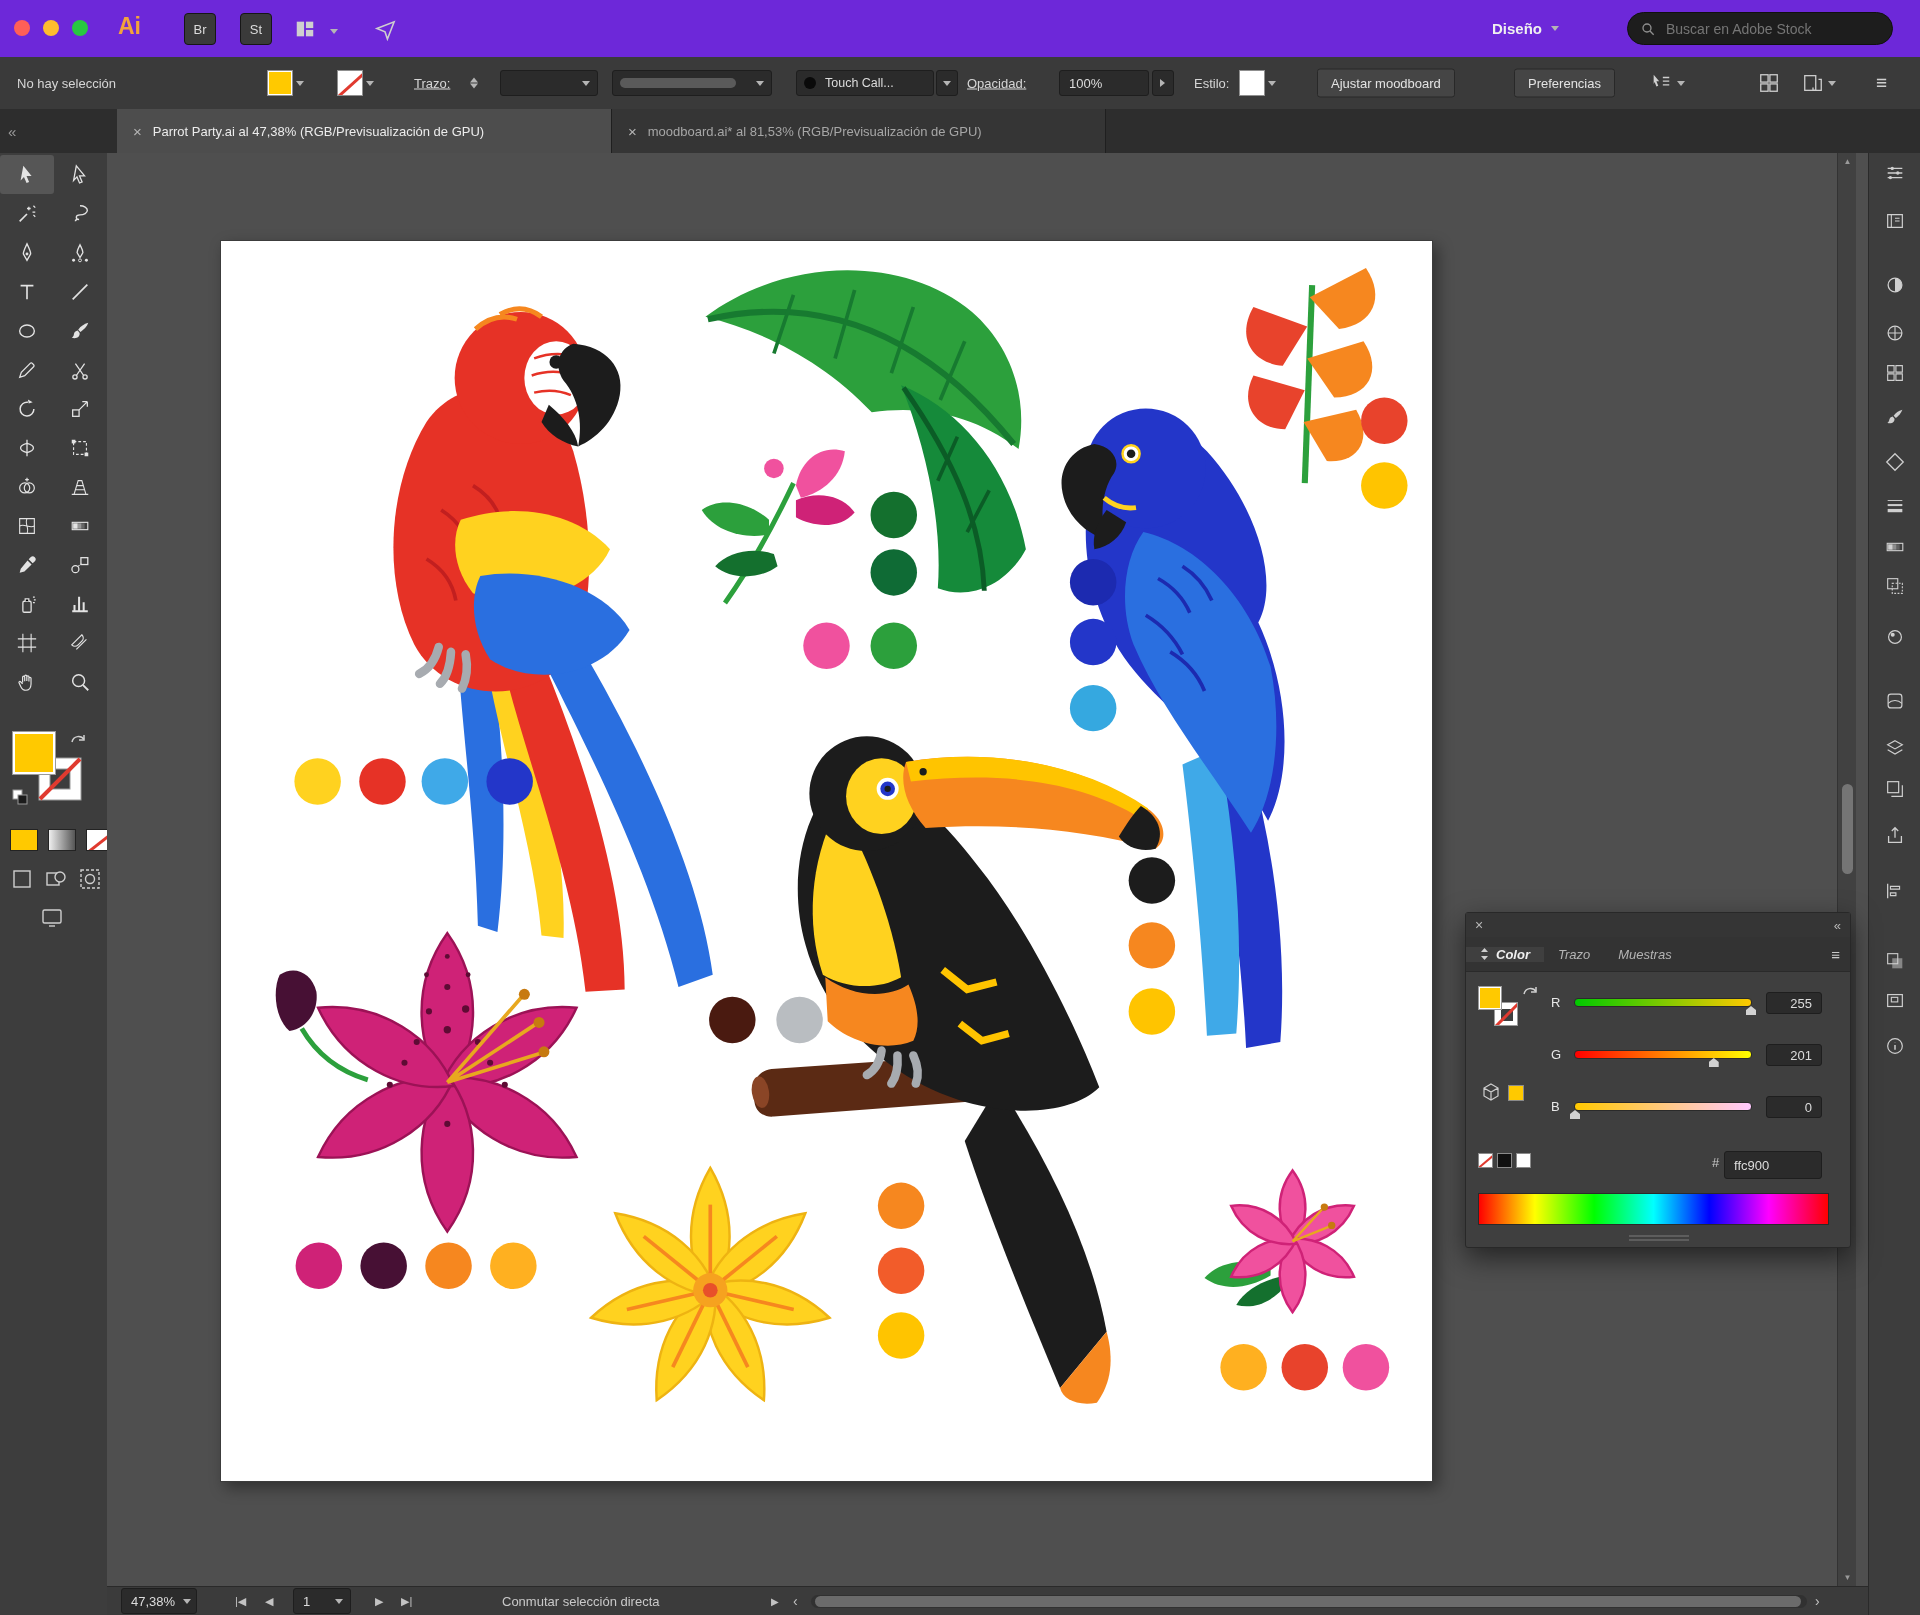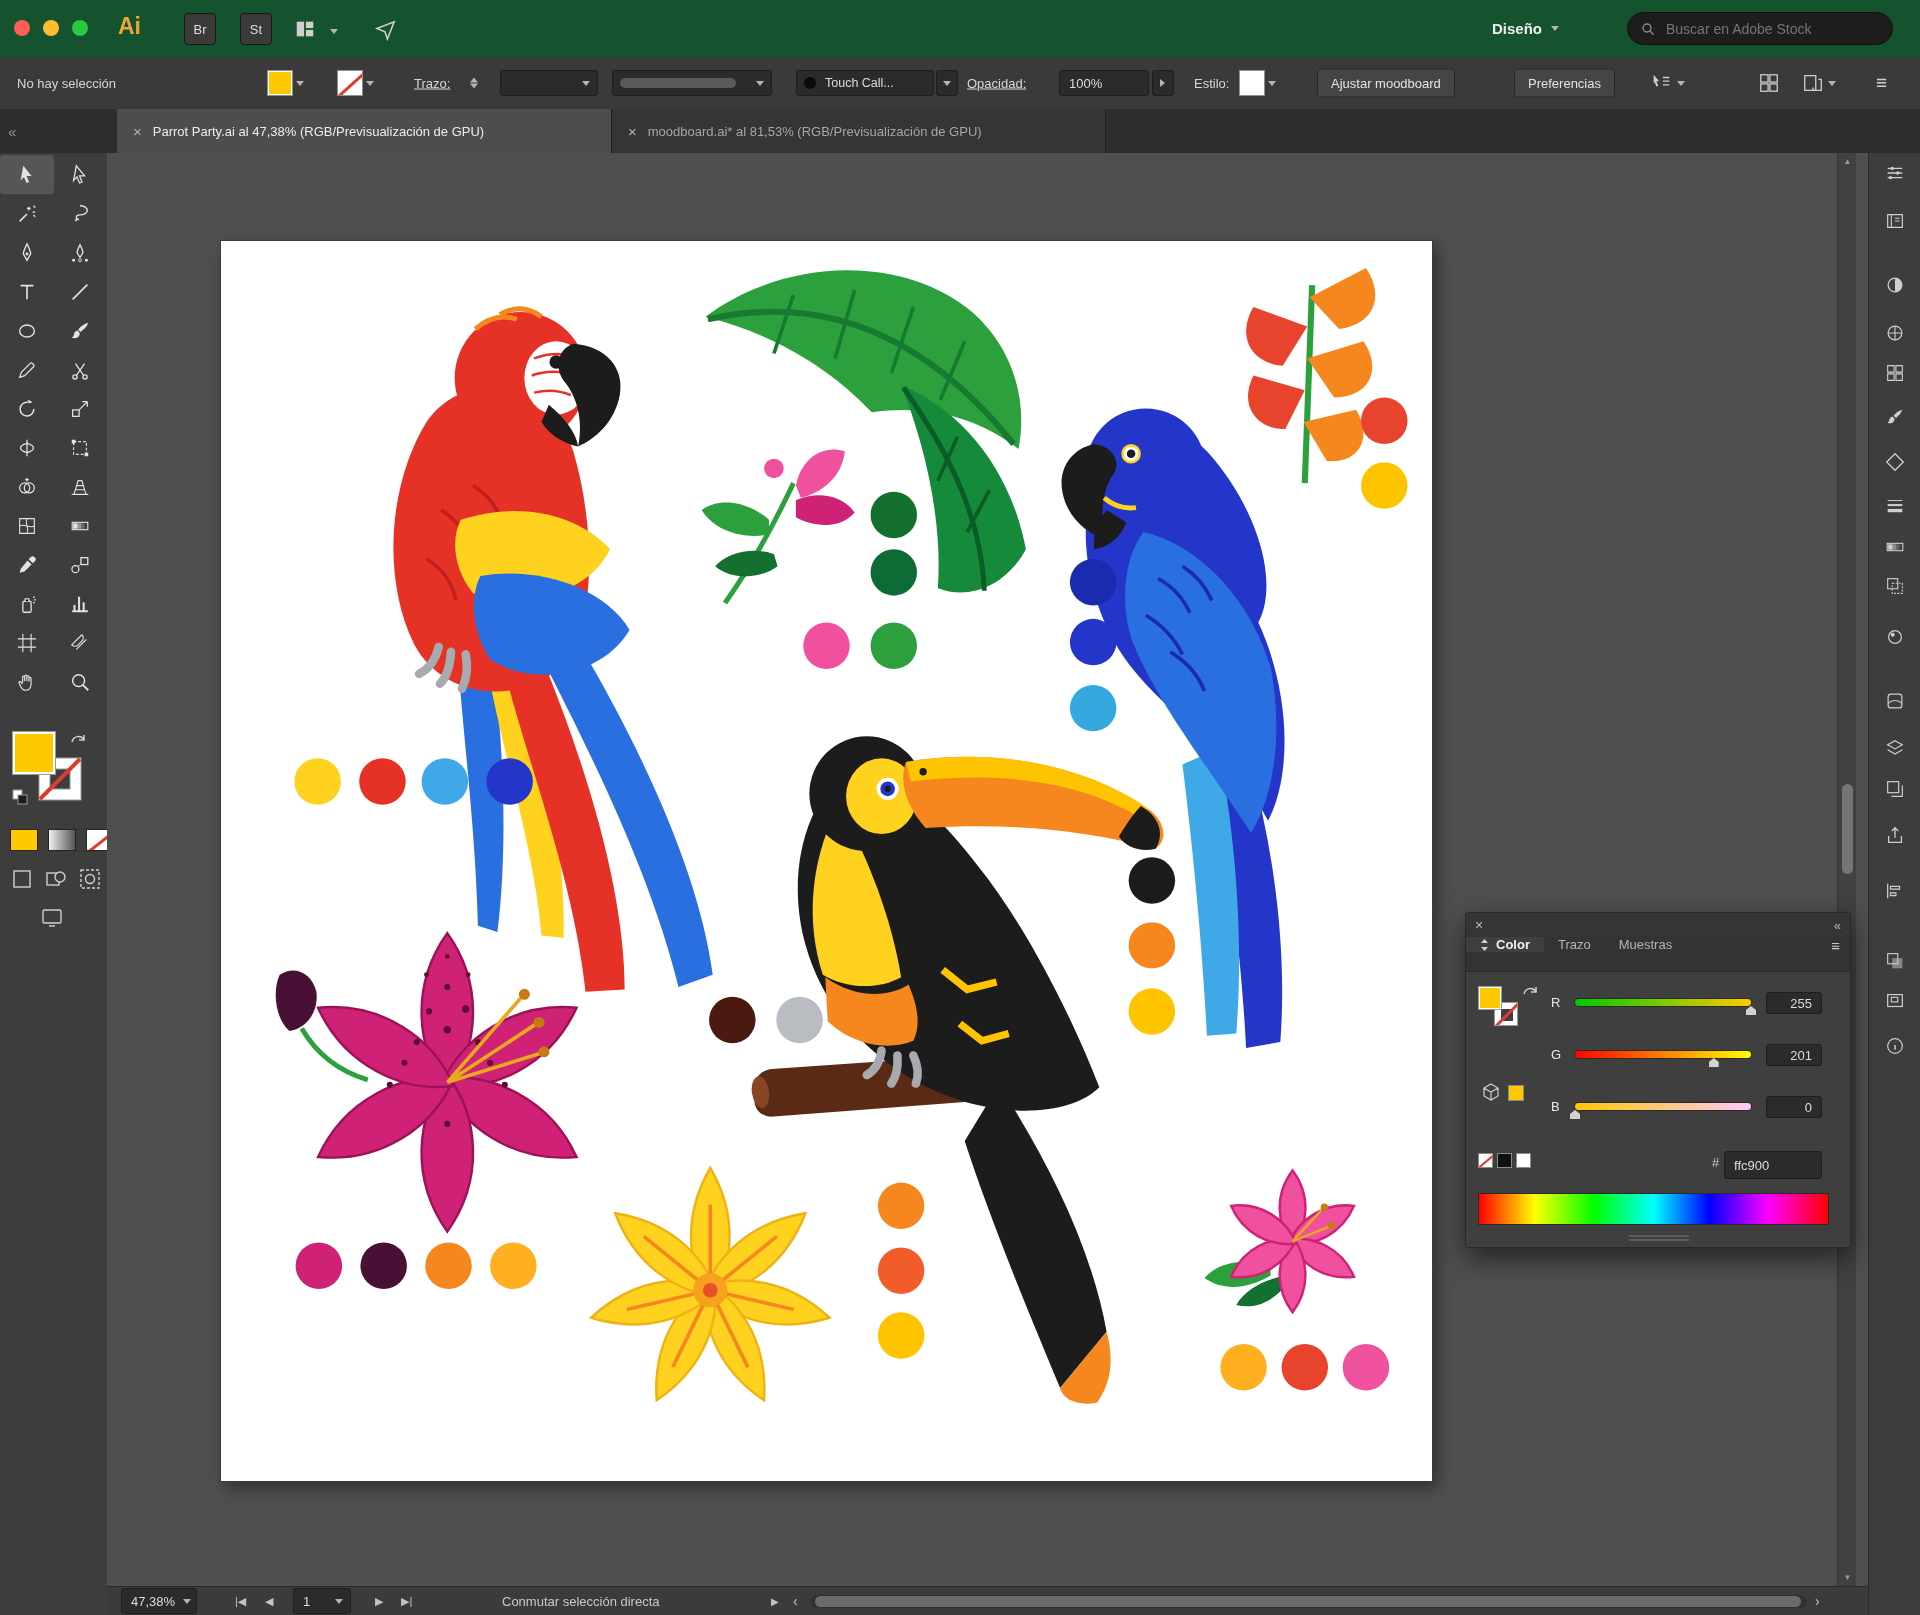--- a/index.html
+++ b/index.html
@@ -1,21 +1,21 @@
 <!DOCTYPE html>
 <html><head>
 <meta charset="utf-8">
 <style>
   html,body{margin:0;padding:0;background:#3a3a3a;}
   .app{position:relative;width:1920px;height:1615px;overflow:hidden;
        font-family:"Liberation Sans",sans-serif;color:#d6d6d6;font-size:13px;
        background:#4d4d4d;-webkit-font-smoothing:antialiased;}
   .abs{position:absolute;}
   
-  .menubar{position:absolute;left:0;top:0;width:1920px;height:57px;background:#14532d;border-bottom:1px solid #1a1a1a;}
+  .menubar{position:absolute;left:0;top:0;width:1920px;height:57px;background:#6d28d9;border-bottom:1px solid #1a1a1a;}
   .light{position:absolute;top:20px;width:16px;height:16px;border-radius:50%;}
   .ai-logo{position:absolute;left:118px;top:13px;font-size:23px;font-weight:bold;color:#f2a33c;}
   .app-badge{position:absolute;top:13px;width:30px;height:30px;background:#3a3a3a;border:1px solid #161616;
              border-radius:4px;display:flex;align-items:center;justify-content:center;font-size:13px;color:#dcdcdc;}
   .mb-icon{position:absolute;top:16px;width:26px;height:26px;display:flex;align-items:center;justify-content:center;}
   .workspace{position:absolute;left:1492px;top:0;height:57px;display:flex;align-items:center;gap:9px;
              font-weight:bold;font-size:15px;color:#efefef;cursor:default;}
   .stock-search{position:absolute;left:1627px;top:12px;width:266px;height:33px;background:#1d1d1d;
                 border:1px solid #101010;border-radius:17px;display:flex;align-items:center;padding:0 12px;box-sizing:border-box;gap:8px;}
   .stock-search input{flex:1;background:transparent;border:none;outline:none;color:#a5a5a5;font-size:14px;font-family:inherit;}
@@ -70,21 +70,21 @@
   
   .statusbar{position:absolute;left:107px;top:1586px;width:1761px;height:29px;background:#3b3b3b;border-top:1px solid #2a2a2a;box-sizing:border-box;}
   .sb{position:absolute;top:50%;transform:translateY(-50%);display:flex;align-items:center;color:#c3c3c3;font-size:12px;}
   .htrack{position:absolute;left:704px;top:8px;width:996px;height:13px;background:#313131;border-radius:7px;}
   .hthumb{position:absolute;left:4px;top:1px;width:986px;height:11px;background:#6b6b6b;border-radius:6px;}
   
   .color-panel{position:absolute;left:1465px;top:912px;width:386px;height:336px;background:#3f3f3f;border:1px solid #282828;
                border-radius:3px;box-shadow:0 10px 28px rgba(0,0,0,.55);box-sizing:border-box;}
   .cp-header{position:absolute;left:0;top:0;right:0;height:24px;background:#353535;border-bottom:1px solid #2c2c2c;
              display:flex;align-items:center;padding:0 9px;justify-content:space-between;color:#b8b8b8;}
-  .cp-tabs{position:absolute;left:0;top:24px;right:0;height:34px;background:#333333;border-bottom:1px solid #2a2a2a;display:flex;align-items:flex-start;}
+  .cp-tabs{position:absolute;left:0;top:24px;right:0;height:34px;background:#333333;border-bottom:1px solid #2a2a2a;display:flex;align-items:center;font-style:italic;}
   .cp-tab{display:flex;align-items:center;gap:7px;padding:0 14px;font-size:13px;color:#b4b4b4;}
   .cp-tab.active{background:#3f3f3f;color:#f0f0f0;font-weight:bold;}
   .cp-menu{margin-left:auto;display:flex;align-items:center;padding:0 10px;color:#c9c9c9;font-size:15px;}
   .cp-sw{position:absolute;width:24px;height:24px;border:1px solid #9a9a9a;box-shadow:inset 0 0 0 1px #fff;box-sizing:border-box;}
   .ch-row{position:absolute;left:0;width:386px;height:22px;}
   .ch-label{position:absolute;left:85px;top:3px;color:#e8e8e8;font-size:13px;}
   .track{position:absolute;left:108px;top:6px;width:178px;height:9px;border-radius:4px;border:1px solid #2a2a2a;box-sizing:border-box;}
   .thumb{position:absolute;top:7px;width:10px;height:9px;background:#d2d2d2;
          clip-path:polygon(50% 0,100% 45%,100% 100%,0 100%,0 45%);}
   .ch-val{position:absolute;left:300px;top:0;width:56px;height:22px;}

